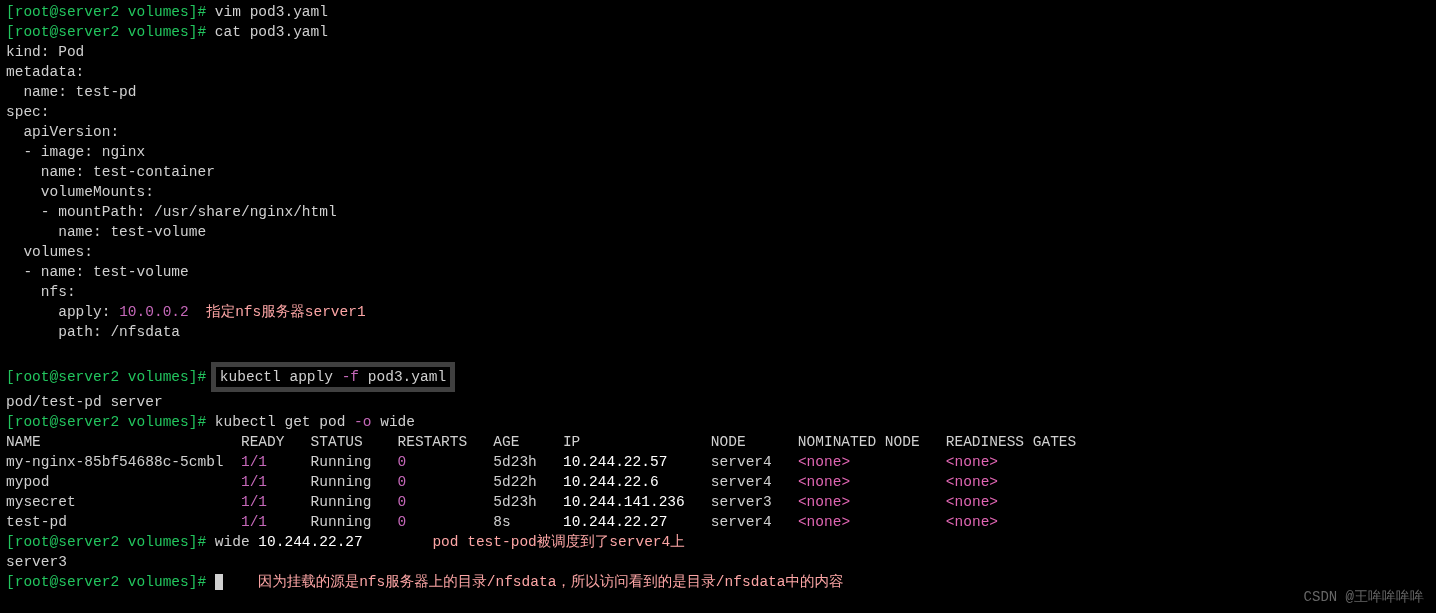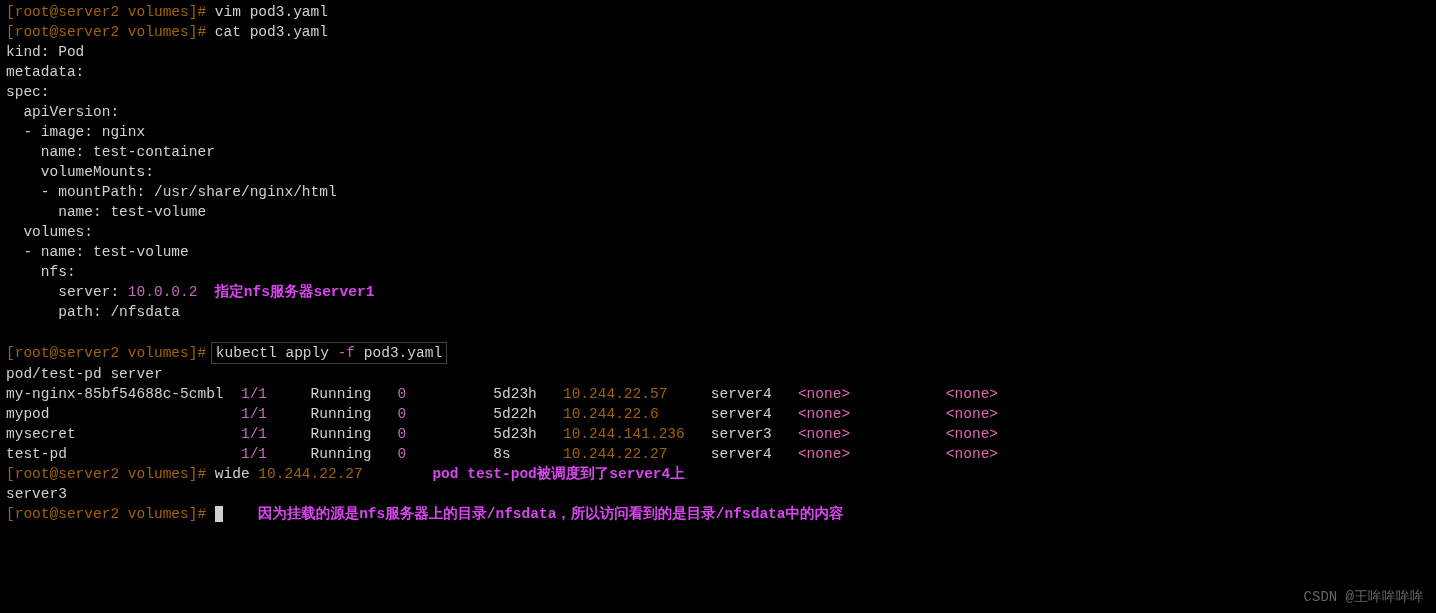--- a/index.html
+++ b/index.html
@@ -7,34 +7,34 @@
     padding: 2px 6px;
     background: #000;
     color: #d0d0d0;
     font-family: "Consolas", "Menlo", "Courier New", monospace;
     font-size: 14.5px;
     line-height: 1.38;
     width: 1436px;
     box-sizing: border-box;
   }
   .line { white-space: pre; }
-  .prompt-host { color: #a16207; }
+  .prompt-host { color: #22c55e; }
   .cmd { color: #d0d0d0; }
   .yaml { color: #d0d0d0; }
   .num { color: #c568b9; }
   .flag { color: #c568b9; }
-  .ip { color: #a16207; }
+  .ip { color: #ffffff; }
   .none { color: #e066b3; text-align: right; }
   .box {
     display: inline-block;
-    border: 1px solid #404040;
+    border: 5px solid #404040;
     padding: 0 4px;
     margin-left: -4px;
   }
-  .red-anno { color: #d946ef; font-weight: bold; }
+  .red-anno { color: #fca5a5; font-weight: normal; }
   .cursor {
     display:inline-block;
     width:8px; height:16px;
     background:#d0d0d0;
     vertical-align: text-bottom;
   }
   .watermark {
     position: fixed;
     right: 12px;
     bottom: 6px;
@@ -50,42 +50,45 @@
 
 <div>
 
   <div class="line"><span class="prompt-host">[root@server2 volumes]# </span><span class="cmd">vim pod3.yaml</span></div>
 
   <div class="line"><span class="prompt-host">[root@server2 volumes]# </span><span class="cmd">cat pod3.yaml</span></div>
 
   <div id="yaml-block">
       <div class="line yaml">kind: Pod</div>
       <div class="line yaml">metadata:</div>
+      <div class="line yaml">  name: test-pd</div>
       <div class="line yaml">spec:</div>
       <div class="line yaml">  apiVersion:</div>
       <div class="line yaml">  - image: nginx</div>
       <div class="line yaml">    name: test-container</div>
       <div class="line yaml">    volumeMounts:</div>
       <div class="line yaml">    - mountPath: /usr/share/nginx/html</div>
       <div class="line yaml">      name: test-volume</div>
       <div class="line yaml">  volumes:</div>
       <div class="line yaml">  - name: test-volume</div>
       <div class="line yaml">    nfs:</div>
     </div>
 
-  <div class="line"><span class="yaml">      server: </span><span class="num">10.0.0.2</span>  <span class="red-anno">指定nfs服务器server1</span></div>
+  <div class="line"><span class="yaml">      apply: </span><span class="num">10.0.0.2</span>  <span class="red-anno">指定nfs服务器server1</span></div>
   <div class="line yaml">      path: /nfsdata</div>
 
   <div class="line">&nbsp;</div>
 
   <div class="line"><span class="prompt-host">[root@server2 volumes]# </span><span class="box"><span class="cmd">kubectl apply </span><span class="flag">-f</span><span class="cmd"> pod3.yaml</span></span></div>
 
   <div class="line">pod/test-pd server</div>
 
+  <div class="line"><span class="prompt-host">[root@server2 volumes]# </span><span class="cmd">kubectl get pod </span><span class="flag">-o</span><span class="cmd"> wide</span></div>
 
+  <div class="line tbl">NAME                       READY   STATUS    RESTARTS   AGE     IP               NODE      NOMINATED NODE   READINESS GATES</div>
 
   <div id="table-rows">
       <div class="line tbl">my-nginx-85bf54688c-5cmbl  <span class="num">1/1</span>     Running   <span class="num">0</span>          5d23h   <span class="ip">10.244.22.57</span>     server4   <span class="none">&lt;none&gt;</span>           <span class="none">&lt;none&gt;</span></div>
       <div class="line tbl">mypod                      <span class="num">1/1</span>     Running   <span class="num">0</span>          5d22h   <span class="ip">10.244.22.6</span>      server4   <span class="none">&lt;none&gt;</span>           <span class="none">&lt;none&gt;</span></div>
       <div class="line tbl">mysecret                   <span class="num">1/1</span>     Running   <span class="num">0</span>          5d23h   <span class="ip">10.244.141.236</span>   server3   <span class="none">&lt;none&gt;</span>           <span class="none">&lt;none&gt;</span></div>
       <div class="line tbl">test-pd                    <span class="num">1/1</span>     Running   <span class="num">0</span>          8s      <span class="ip">10.244.22.27</span>     server4   <span class="none">&lt;none&gt;</span>           <span class="none">&lt;none&gt;</span></div>
     </div>
 
   <div class="line"><span class="prompt-host">[root@server2 volumes]# </span><span class="cmd">wide </span><span class="ip">10.244.22.27</span>        <span class="red-anno">pod test-pod被调度到了server4上</span></div>
 

